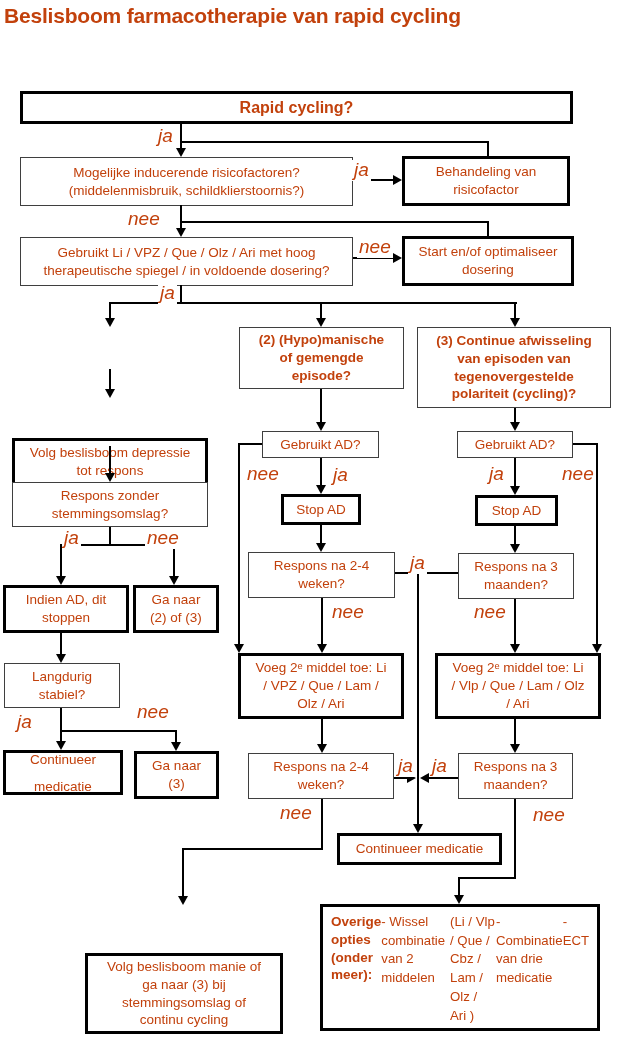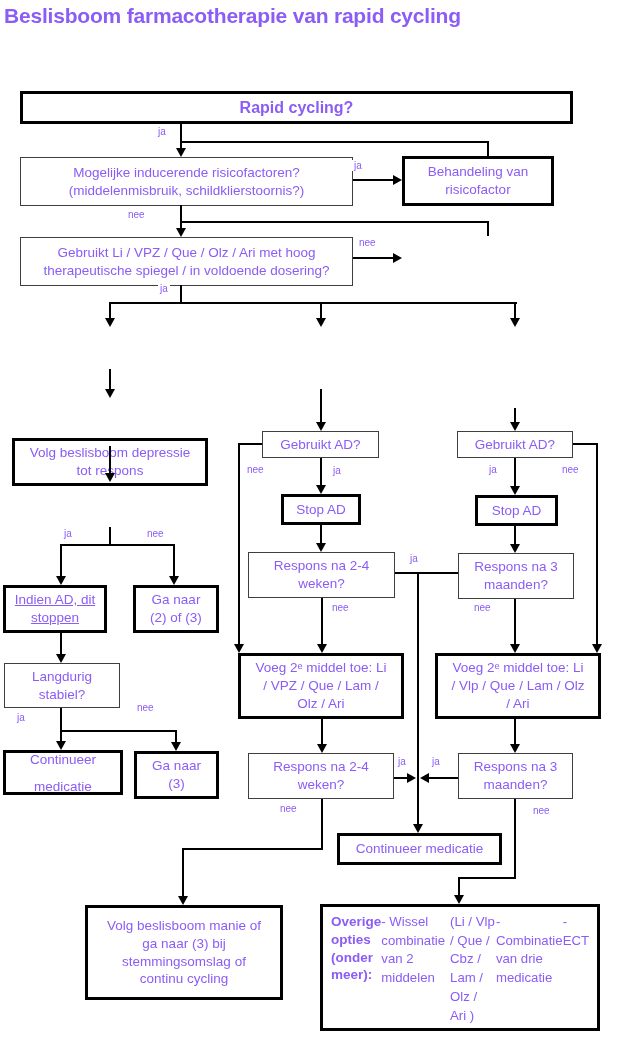--- a/index.html
+++ b/index.html
@@ -1,71 +1,82 @@
 <!DOCTYPE html>
 <html><head>
 <meta charset="utf-8">
 <style>
   html,body{margin:0;padding:0;background:#fff;}
   #page{position:relative;width:617px;height:1037px;background:#ffffff;
-        font-family:"Liberation Sans","DejaVu Sans",sans-serif;color:#8b5cf6;overflow:hidden;}
+        font-family:"Liberation Sans","DejaVu Sans",sans-serif;color:#c2410c;overflow:hidden;}
   #title{position:absolute;left:4px;top:4px;width:600px;font-size:21px;font-weight:bold;letter-spacing:-0.2px;}
   .node{position:absolute;box-sizing:border-box;display:flex;align-items:center;justify-content:center;
         text-align:center;font-size:13.5px;line-height:1.32;white-space:pre-line;background:#fff;padding:1px 2px;}
   .thin{border:1.5px solid #3f3f3f;}
   .thick{border:3px solid #000;}
   .bold{font-weight:bold;}
   .big{font-size:16px;font-weight:bold;}
   .loose{line-height:2.0;}
   .ln{position:absolute;background:#000;}
   .arr{position:absolute;width:0;height:0;}
   .ad{border-left:5px solid transparent;border-right:5px solid transparent;border-top:9px solid #000;}
   .ar{border-top:5px solid transparent;border-bottom:5px solid transparent;border-left:9px solid #000;}
   .al{border-top:5px solid transparent;border-bottom:5px solid transparent;border-right:9px solid #000;}
-  .lbl{position:absolute;font-size:10px;background:#fff;padding:0 2px;line-height:1.1;}
+  .lbl{position:absolute;font-size:19px;background:#fff;padding:0 2px;line-height:1.1;font-style:italic;}
   #overige{align-items:flex-start;justify-content:flex-start;text-align:left;padding:6px 8px;}
   #overige .ot{font-weight:bold;font-size:13.5px;margin-bottom:2px;}
   #overige .oi{font-size:13.2px;line-height:1.42;}
   #overige .ind{padding-left:5px;}
 </style>
 </head>
 <body>
 
 <div id="page">
   <div id="title">Beslisboom farmacotherapie van rapid cycling</div>
 
   <div class="node thick big" style="left:20px;top:91px;width:553px;height:33px;">Rapid cycling?</div>
   <div class="node thin" style="left:20px;top:157px;width:333px;height:49px;">Mogelijke inducerende risicofactoren?
 (middelenmisbruik, schildklierstoornis?)</div>
-  <div class="node thick" style="left:402px;top:156px;width:152px;height:50px;">Behandeling van
+  <div class="node thick" style="left:402px;top:156px;width:168px;height:50px;">Behandeling van
 risicofactor</div>
   <div class="node thin" style="left:20px;top:237px;width:333px;height:49px;">Gebruikt Li / VPZ / Que / Olz / Ari met hoog
 therapeutische spiegel / in voldoende dosering?</div>
+  <div class="node thick" style="left:402px;top:236px;width:172px;height:50px;">Start en/of optimaliseer
+dosering</div>
+  <div class="node thin bold" style="left:239px;top:327px;width:165px;height:62px;">(2) (Hypo)manische
+of gemengde
+episode?</div>
+  <div class="node thin bold" style="left:417px;top:327px;width:194px;height:81px;">(3) Continue afwisseling
+van episoden van
+tegenovergestelde
+polariteit (cycling)?</div>
   <div class="node thick" style="left:12px;top:398px;width:196px;height:48px;margin-top:40px;">Volg beslisboom depressie
 tot respons</div>
-  <div class="node thick" style="left:3px;top:585px;width:104px;height:48px;text-decoration:underline;">Indien AD, dit
+  <div class="node thin" style="left:12px;top:482px;width:196px;height:45px;">Respons zonder
+stemmingsomslag?</div>
+  <div class="node thick" style="left:3px;top:585px;width:126px;height:48px;">Indien AD, dit
 stoppen</div>
   <div class="node thick" style="left:133px;top:585px;width:86px;height:48px;">Ga naar
 (2) of (3)</div>
   <div class="node thin" style="left:4px;top:663px;width:116px;height:45px;">Langdurig
 stabiel?</div>
   <div class="node thick loose" style="left:3px;top:750px;width:120px;height:45px;">Continueer
 medicatie</div>
   <div class="node thick" style="left:134px;top:751px;width:85px;height:48px;">Ga naar
 (3)</div>
   <div class="node thin" style="left:262px;top:431px;width:117px;height:27px;">Gebruikt AD?</div>
   <div class="node thick" style="left:281px;top:494px;width:80px;height:31px;">Stop AD</div>
   <div class="node thin" style="left:248px;top:552px;width:147px;height:46px;">Respons na 2-4
 weken?</div>
   <div class="node thick" style="left:238px;top:653px;width:166px;height:66px;">Voeg 2ᵉ middel toe: Li
 / VPZ / Que / Lam /
 Olz / Ari</div>
   <div class="node thin" style="left:248px;top:753px;width:146px;height:46px;">Respons na 2-4
 weken?</div>
-  <div class="node thick" style="left:85px;top:905px;width:198px;height:95px;">Volg beslisboom manie of
+  <div class="node thick" style="left:85px;top:953px;width:198px;height:81px;">Volg beslisboom manie of
 ga naar (3) bij
 stemmingsomslag of
 continu cycling</div>
   <div class="node thin" style="left:457px;top:431px;width:116px;height:27px;">Gebruikt AD?</div>
   <div class="node thick" style="left:475px;top:495px;width:83px;height:31px;">Stop AD</div>
   <div class="node thin" style="left:458px;top:553px;width:116px;height:46px;">Respons na 3
 maanden?</div>
   <div class="node thick" style="left:435px;top:653px;width:166px;height:66px;">Voeg 2ᵉ middel toe: Li
 / Vlp / Que / Lam / Olz
 / Ari</div>

